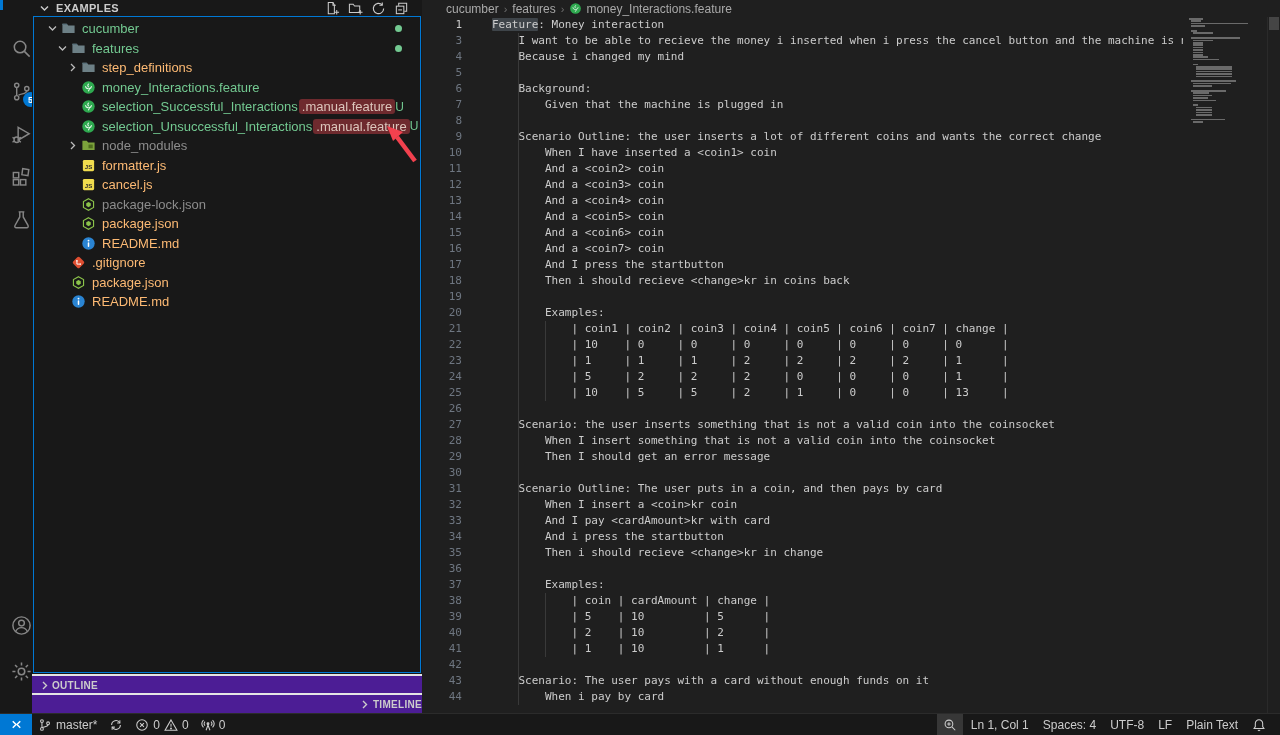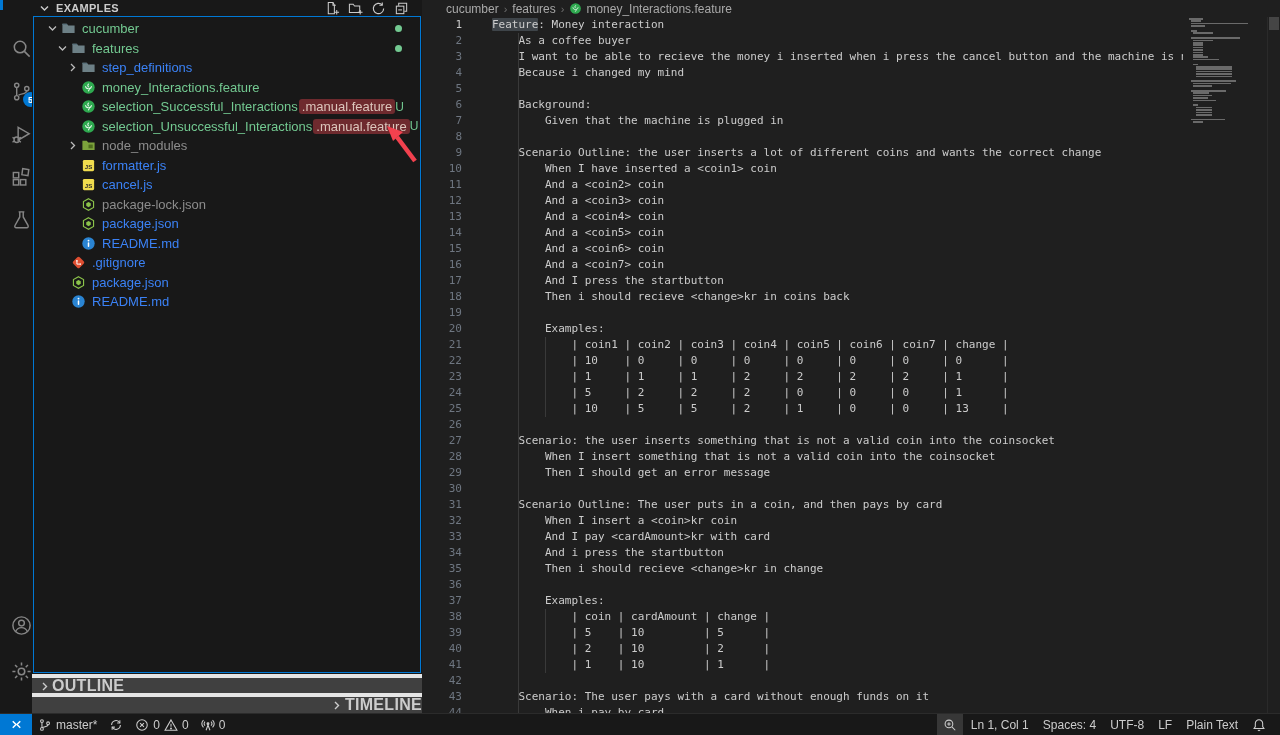--- a/index.html
+++ b/index.html
@@ -20,29 +20,29 @@
   #sb-title{font-size:11px;font-weight:bold;letter-spacing:.3px;color:#cccccc;margin-left:4px;flex:0 0 auto;}
   #sb-tools{margin-left:auto;display:flex;gap:6px;padding-right:8px;}
   #sb-tools .tool{width:17px;height:17px;display:flex;align-items:center;justify-content:center;cursor:pointer;}
   #sb-tools svg{width:15px;height:15px;}
   #tree{position:absolute;left:1px;right:1px;top:16px;bottom:40px;border:1px solid #0078d4;overflow:hidden;padding-top:2px;box-sizing:border-box;}
   .trow{height:19.5px;display:flex;align-items:center;font-size:13px;cursor:pointer;white-space:nowrap;}
   .twistie{width:16px;flex:0 0 16px;display:flex;align-items:center;justify-content:center;}
   .twistie svg{width:11px;height:11px;}
   .ticon{width:16px;height:16px;flex:0 0 16px;margin-right:6px;display:flex;align-items:center;justify-content:center;}
   .ticon svg{width:15px;height:15px;}
-  .tlabel{color:#3b82f6;}
+  .tlabel{color:#fdba74;}
   .c-green .tlabel{color:#73c991;}
   .c-ignored .tlabel{color:#8c8c8c;}
   .tmatch{background:#6e2a2e;color:#dcc6bc;border-radius:3px;padding:0 3px;margin-left:1px;}
   .tmeta{margin-left:auto;margin-right:18px;display:flex;align-items:center;}
   .ubadge{color:#73c991;font-size:12px;}
   .gdot{width:7px;height:7px;border-radius:50%;background:#73c991;}
-  .sb-panel{position:absolute;left:0;right:0;height:20px;border-top:4px solid #e5e5e5;display:flex;align-items:center;
-    font-size:16px;font-weight:bold;letter-spacing:.3px;padding-left:4px;box-sizing:border-box;cursor:pointer;background:#404040;}
+  .sb-panel{position:absolute;left:0;right:0;height:20px;border-top:2px solid #e5e5e5;display:flex;align-items:center;
+    font-size:10px;font-weight:bold;letter-spacing:.3px;padding-left:4px;box-sizing:border-box;cursor:pointer;background:#4c1d95;}
   .sb-panel .twistie{width:16px;}
   
   #editor{position:absolute;left:432px;top:0;right:0;height:713px;background:#1f1f1f;overflow:hidden;}
   #breadcrumb{position:absolute;left:0;top:0;right:0;height:17px;display:flex;align-items:center;
     padding-left:14px;font-size:12px;color:#a9a9a9;gap:5px;}
   .bc-sep{color:#6e6e6e;font-size:11px;}
   .bc-item{cursor:pointer;display:flex;align-items:center;gap:4px;}
   .bc-item svg{width:13px;height:13px;}
   #code{position:absolute;left:0;top:17px;width:751px;bottom:0;overflow:hidden;
     font-family:"DejaVu Sans Mono","Liberation Mono",monospace;font-size:11px;}
@@ -414,21 +414,20 @@
               <path d="M4.9 7c.2 1.3 1.1 2 2.3 2.2"></path>
               <path d="M11.1 7c-.2 1.3-1.1 2-2.3 2.2"></path>
               <path d="M8 11.6c.8-.7 1-1.7.5-2.5"></path>
             </g>
           </svg>
           <span>money_Interactions.feature</span>
         </span>
       </div>
     <div id="code">
         <div class="cline"><span class="ln active">1</span><span class="ctext"><span class="whl">Feature</span>: Money interaction</span></div>
-        <div class="cline"><span class="ln">2</span><span class="guide" style="left: 86.48px;"></span><span class="ctext">    As a coffee buyer</span></div>
         <div class="cline"><span class="ln">3</span><span class="guide" style="left: 86.48px;"></span><span class="ctext">    I want to be able to recieve the money i inserted when i press the cancel button and the machine is not</span></div>
         <div class="cline"><span class="ln">4</span><span class="guide" style="left: 86.48px;"></span><span class="ctext">    Because i changed my mind</span></div>
         <div class="cline"><span class="ln">5</span><span class="guide" style="left: 86.48px;"></span><span class="ctext"></span></div>
         <div class="cline"><span class="ln">6</span><span class="guide" style="left: 86.48px;"></span><span class="ctext">    Background:</span></div>
         <div class="cline"><span class="ln">7</span><span class="guide" style="left: 86.48px;"></span><span class="ctext">        Given that the machine is plugged in</span></div>
         <div class="cline"><span class="ln">8</span><span class="guide" style="left: 86.48px;"></span><span class="ctext"></span></div>
         <div class="cline"><span class="ln">9</span><span class="guide" style="left: 86.48px;"></span><span class="ctext">    Scenario Outline: the user inserts a lot of different coins and wants the correct change</span></div>
         <div class="cline"><span class="ln">10</span><span class="guide" style="left: 86.48px;"></span><span class="ctext">        When I have inserted a &lt;coin1&gt; coin</span></div>
         <div class="cline"><span class="ln">11</span><span class="guide" style="left: 86.48px;"></span><span class="ctext">        And a &lt;coin2&gt; coin</span></div>
         <div class="cline"><span class="ln">12</span><span class="guide" style="left: 86.48px;"></span><span class="ctext">        And a &lt;coin3&gt; coin</span></div>

